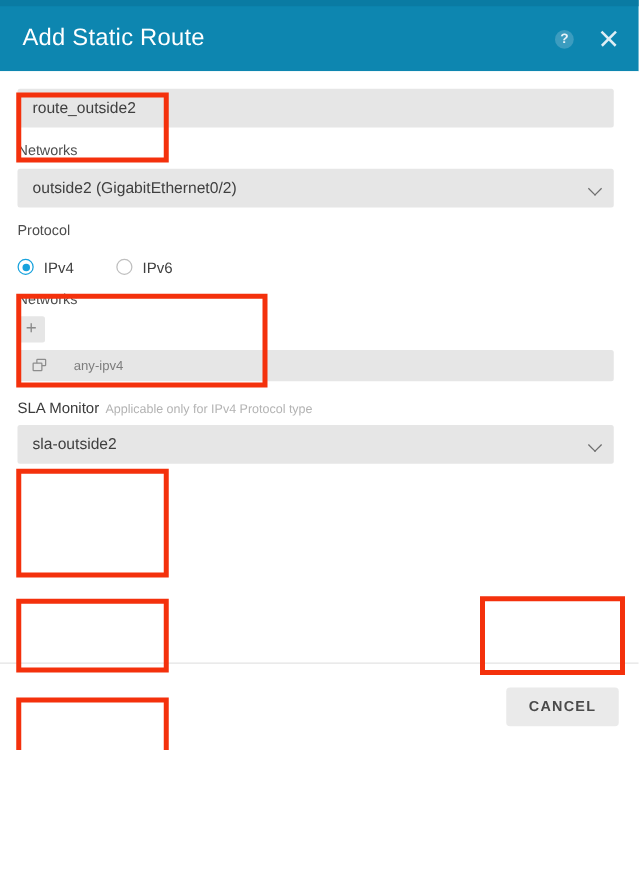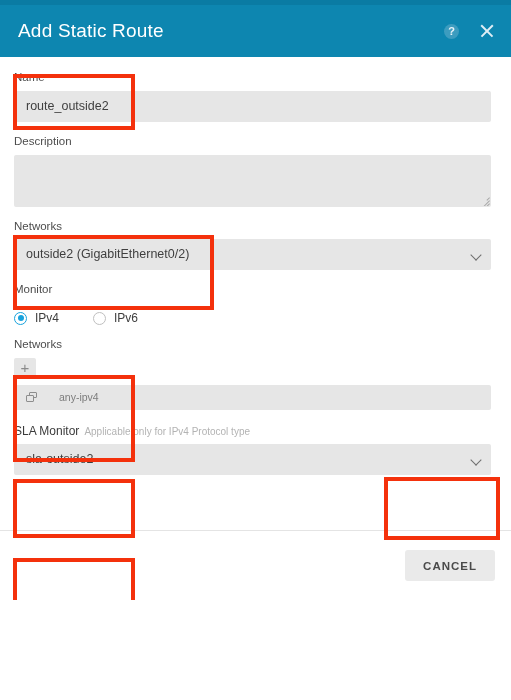--- a/index.html
+++ b/index.html
@@ -321,45 +321,34 @@
     <div class="title-text">Add Static Route</div>
     <div class="title-actions">
       <div class="help-icon">?</div>
       <div class="close-icon"></div>
     </div>
   </div>
 
   <div class="body">
 
     <div class="field">
-      <span class="label">Name</span>
       <div class="input">route_outside2</div>
     </div>
 
-    <div class="field">
-      <span class="label">Description</span>
-      <div class="textarea">
-        <span class="resize-grip">
-          <span style="width:12px; right:0; bottom:2px;"></span>
-          <span style="width:8px; right:0; bottom:5px;"></span>
-          <span style="width:4px; right:0; bottom:8px;"></span>
-        </span>
-      </div>
-    </div>
 
     <div class="field">
       <span class="label">Networks</span>
       <div class="select-wrap">
         <div class="input">outside2 (GigabitEthernet0/2)</div>
         <span class="chev"></span>
       </div>
     </div>
 
     <div class="field">
-      <span class="label">Monitor</span>
+      <span class="label">Protocol</span>
       <div class="radio-row">
         <div class="radio checked">
           <span class="dot"></span>
           <span class="rtext">IPv4</span>
         </div>
         <div class="radio">
           <span class="dot"></span>
           <span class="rtext">IPv6</span>
         </div>
       </div>

